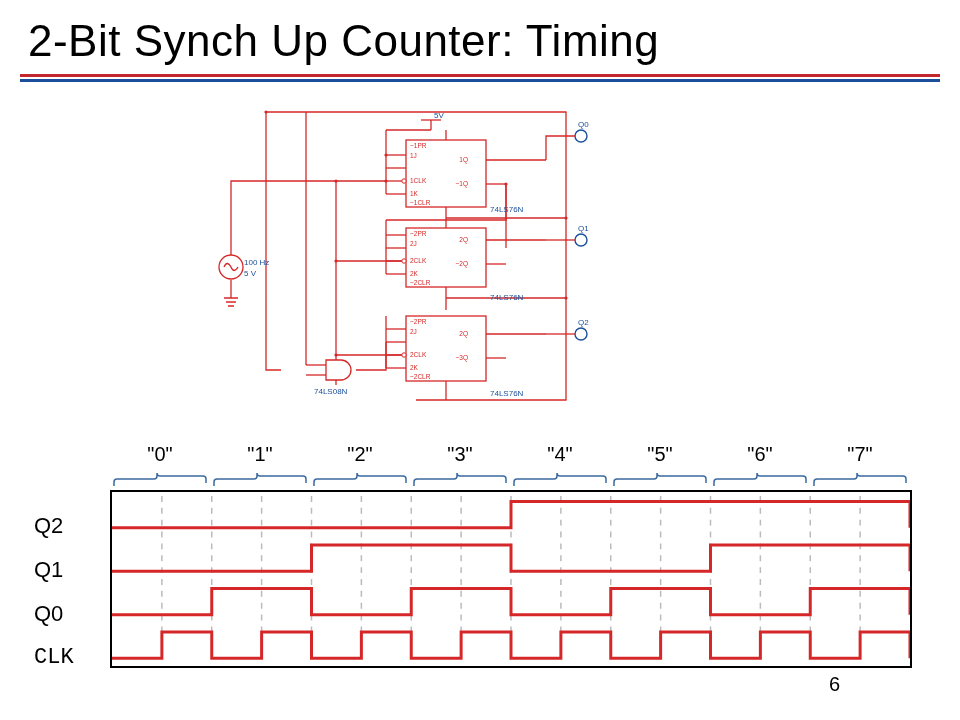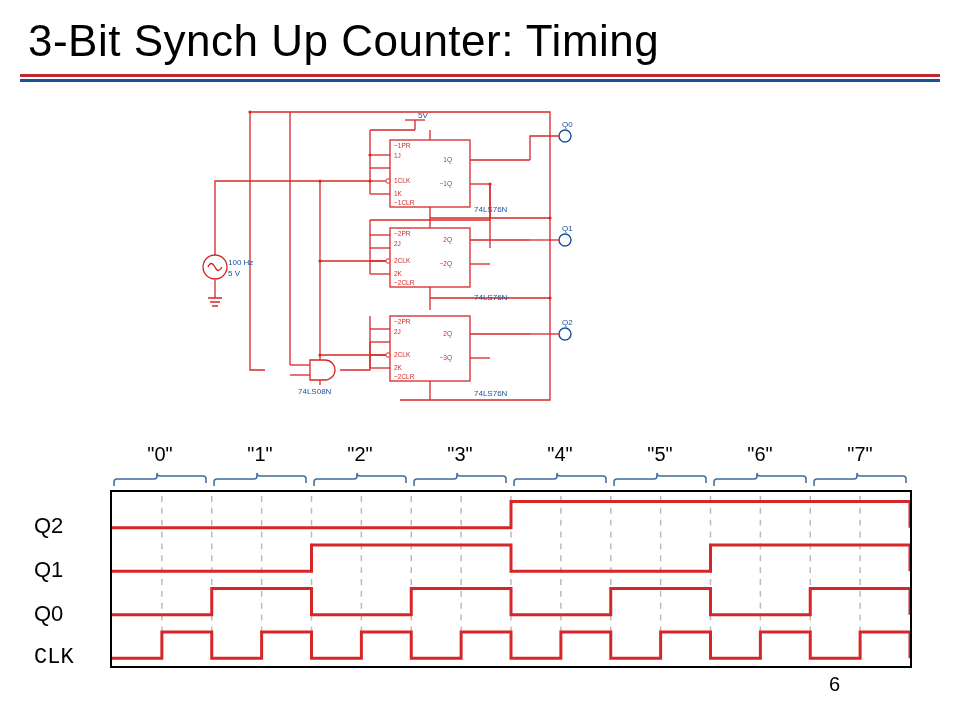--- a/index.html
+++ b/index.html
@@ -32,21 +32,21 @@
     position: absolute;
     left: 0; right: 0;
     height: 3px;
   }
   .rule.red  { background:#c1272d; top:0; }
   .rule.blue { background:#1b4f9b; top:5px; }
 
   
   .schematic {
     position: absolute;
-    left: 170px;
+    left: 186px;
     top: 100px;
     width: 460px;
     height: 330px;
   }
   .schematic svg { width:100%; height:100%; }
 
   
   .counts {
     position: absolute;
     left: 110px;
@@ -108,21 +108,21 @@
     right: 120px;
     bottom: 24px;
     font-size: 20px;
   }
 </style>
 </head>
 <body>
 
 <div class="slide">
 
-  <div class="title">3-Bit Synch Up Counter: Timing</div>
+  <div class="title">2-Bit Synch Up Counter: Timing</div>
   <div class="rule-stack">
     <div class="rule red"></div>
     <div class="rule blue"></div>
   </div>
 
   <div class="schematic">
     <svg viewBox="0 0 460 330">
 
       <g font-family="Arial" font-size="7" fill="#d62728">
 

